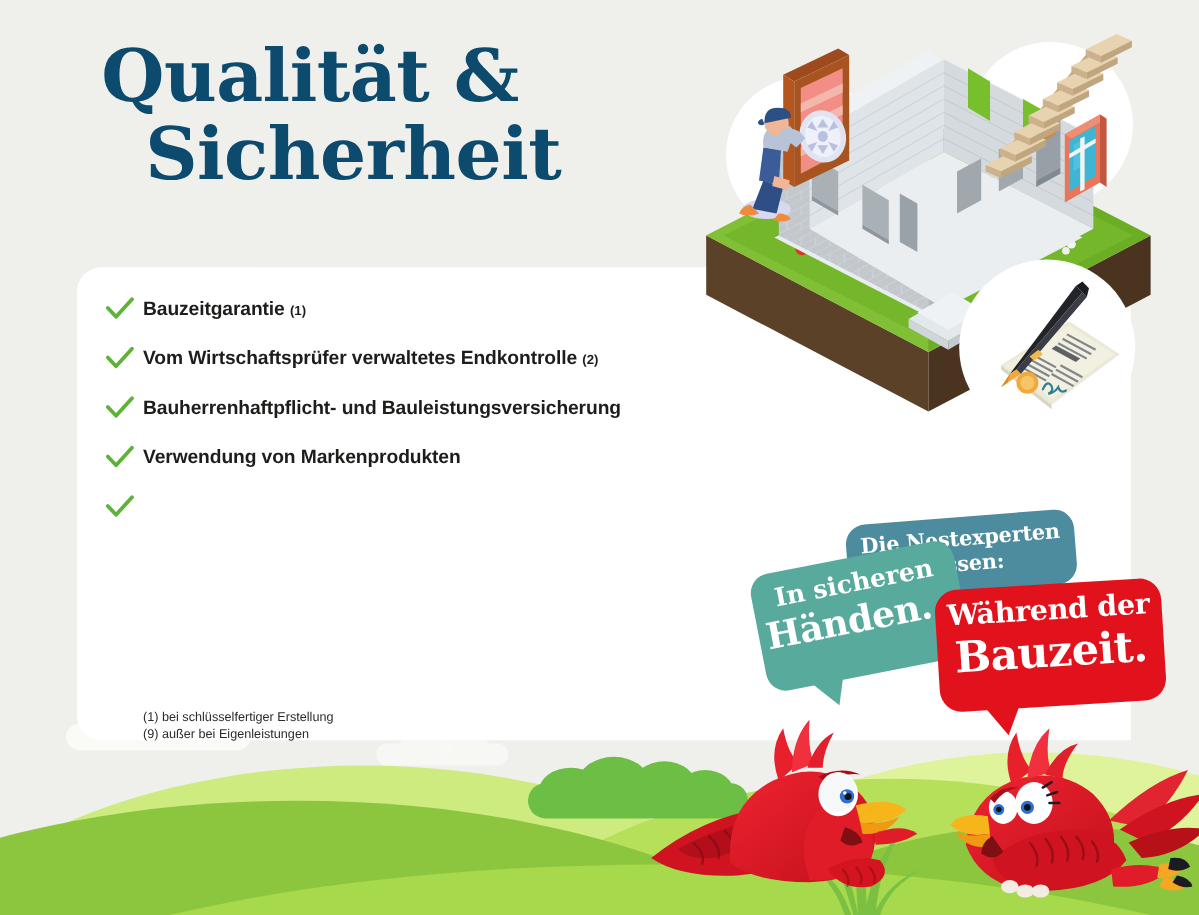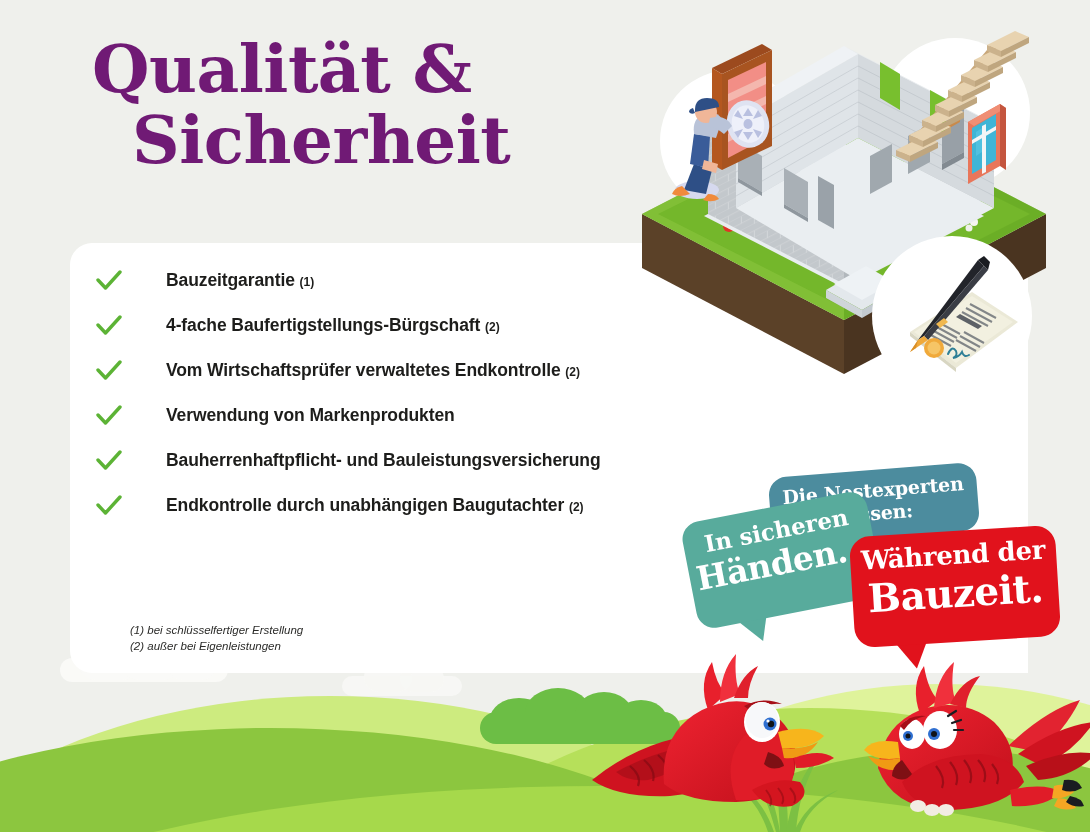--- a/index.html
+++ b/index.html
@@ -32,36 +32,36 @@
   .card{
     position:absolute;left:70px;top:243px;width:958px;height:430px;
     background:#ffffff;border-radius:22px 0 0 22px;
   }
 
   
   .title{
     position:absolute;left:92px;top:34px;width:600px;
     font-family:"DejaVu Serif", serif;
     font-weight:bold;font-size:66px;line-height:1.08;
-    color:#701a75;letter-spacing:-.5px;
+    color:#0c4a6e;letter-spacing:-.5px;
   }
   .title .l2{display:block;margin-left:40px;}
 
   
   .checklist{position:absolute;left:96px;top:268px;width:600px;}
   .check-row{display:flex;align-items:flex-start;height:45px;}
   .check-icon{width:34px;flex:0 0 34px;padding-top:2px;}
   .check-icon svg{display:block;}
   .check-label{
     font-size:17.5px;font-weight:bold;color:#1d1d1b;letter-spacing:-.1px;
-    line-height:22px;padding-top:1px;white-space:nowrap;margin-left:36px;
+    line-height:22px;padding-top:1px;white-space:nowrap;
   }
   .check-label .fn{font-size:12px;font-weight:bold;letter-spacing:0;}
 
-  .footnotes{position:absolute;left:130px;top:622px;font-style:italic;}
+  .footnotes{position:absolute;left:130px;top:644px;}
   .footnotes div{font-size:11.5px;color:#2b2b29;line-height:16px;}
 
   
   .bubble{position:absolute;color:#fff;font-family:"DejaVu Serif", serif;font-weight:bold;text-align:center;}
   .bubble .body{position:absolute;inset:0;border-radius:16px;}
   .bubble .tail{position:absolute;width:0;height:0;}
   .bubble .txt{position:relative;z-index:2;}
 
   .bub-top{left:770px;top:470px;width:208px;height:68px;transform:rotate(-4.5deg);}
   .bub-top .body{background:#4c8c9e;border-radius:18px;}
@@ -142,71 +142,62 @@
 
     <div class="check-row">
       <span class="check-icon">
         <svg width="26" height="22" viewBox="0 0 26 22">
             <path d="M2 10 L9.5 18 L24 2" fill="none" stroke="#5cb335" stroke-width="3.4" stroke-linecap="round" stroke-linejoin="round"></path>
           </svg>
       </span>
       <span class="check-label"><span>Bauzeitgarantie</span> <span class="fn">(1)</span></span>
     </div>
 
-    <div class="check-row">
-      <span class="check-icon">
-        <svg width="26" height="22" viewBox="0 0 26 22">
-            <path d="M2 10 L9.5 18 L24 2" fill="none" stroke="#5cb335" stroke-width="3.4" stroke-linecap="round" stroke-linejoin="round"></path>
-          </svg>
-      </span>
-      <span class="check-label"><span>4-fache Baufertigstellungs-Bürgschaft</span> <span class="fn">(2)</span></span>
-    </div>
 
     <div class="check-row">
       <span class="check-icon">
         <svg width="26" height="22" viewBox="0 0 26 22">
             <path d="M2 10 L9.5 18 L24 2" fill="none" stroke="#5cb335" stroke-width="3.4" stroke-linecap="round" stroke-linejoin="round"></path>
           </svg>
       </span>
       <span class="check-label"><span>Vom Wirtschaftsprüfer verwaltetes Endkontrolle</span> <span class="fn">(2)</span></span>
     </div>
 
     <div class="check-row">
       <span class="check-icon">
         <svg width="26" height="22" viewBox="0 0 26 22">
             <path d="M2 10 L9.5 18 L24 2" fill="none" stroke="#5cb335" stroke-width="3.4" stroke-linecap="round" stroke-linejoin="round"></path>
           </svg>
       </span>
-      <span class="check-label"><span>Verwendung von Markenprodukten</span> <span class="fn"></span></span>
+      <span class="check-label"><span>Bauherrenhaftpflicht- und Bauleistungsversicherung</span> <span class="fn"></span></span>
     </div>
 
     <div class="check-row">
       <span class="check-icon">
         <svg width="26" height="22" viewBox="0 0 26 22">
             <path d="M2 10 L9.5 18 L24 2" fill="none" stroke="#5cb335" stroke-width="3.4" stroke-linecap="round" stroke-linejoin="round"></path>
           </svg>
       </span>
-      <span class="check-label"><span>Bauherrenhaftpflicht- und Bauleistungsversicherung</span> <span class="fn"></span></span>
+      <span class="check-label"><span>Verwendung von Markenprodukten</span> <span class="fn"></span></span>
     </div>
 
 
     <div class="check-row">
       <span class="check-icon">
         <svg width="26" height="22" viewBox="0 0 26 22">
             <path d="M2 10 L9.5 18 L24 2" fill="none" stroke="#5cb335" stroke-width="3.4" stroke-linecap="round" stroke-linejoin="round"></path>
           </svg>
       </span>
-      <span class="check-label"><span>Endkontrolle durch unabhängigen Baugutachter</span> <span class="fn">(2)</span></span>
     </div>
 
   </div>
 
   <div class="footnotes">
     <div>(1) bei schlüsselfertiger Erstellung</div>
-    <div>(2) außer bei Eigenleistungen</div>
+    <div>(9) außer bei Eigenleistungen</div>
   </div>
 
   <div class="illus">
 
     <div class="badge" style="left:48px;top:52px;width:142px;height:142px;"></div>
     <div class="badge" style="left:268px;top:20px;width:150px;height:150px;"></div>
 
     <svg style="position:absolute;left:0;top:0;" width="478" height="400" viewBox="0 0 478 400">
 
       <polygon points="30,196 30,250 232,356 232,302" fill="#5b4128"></polygon>

